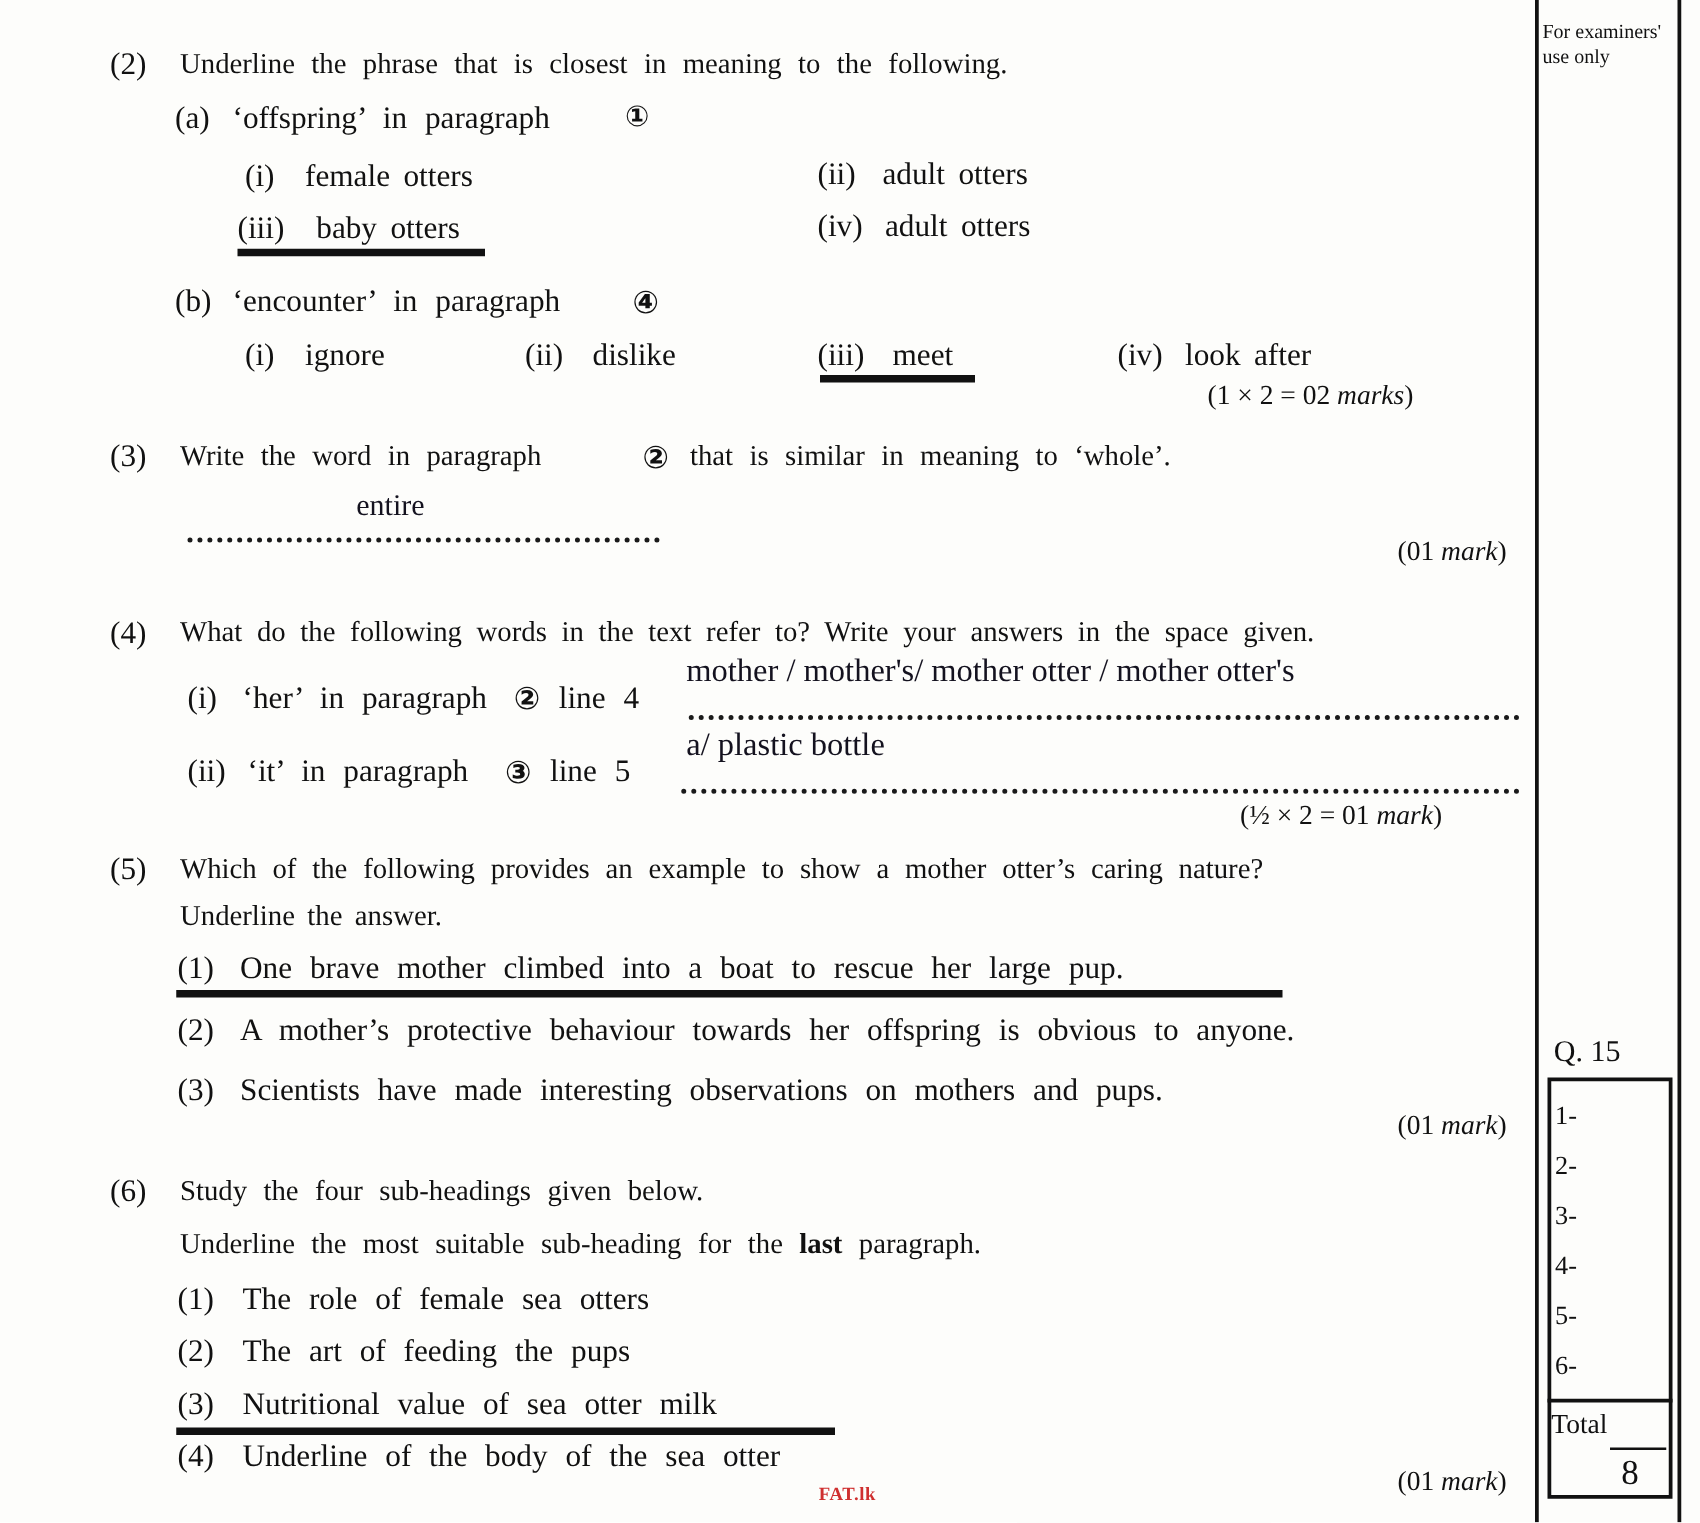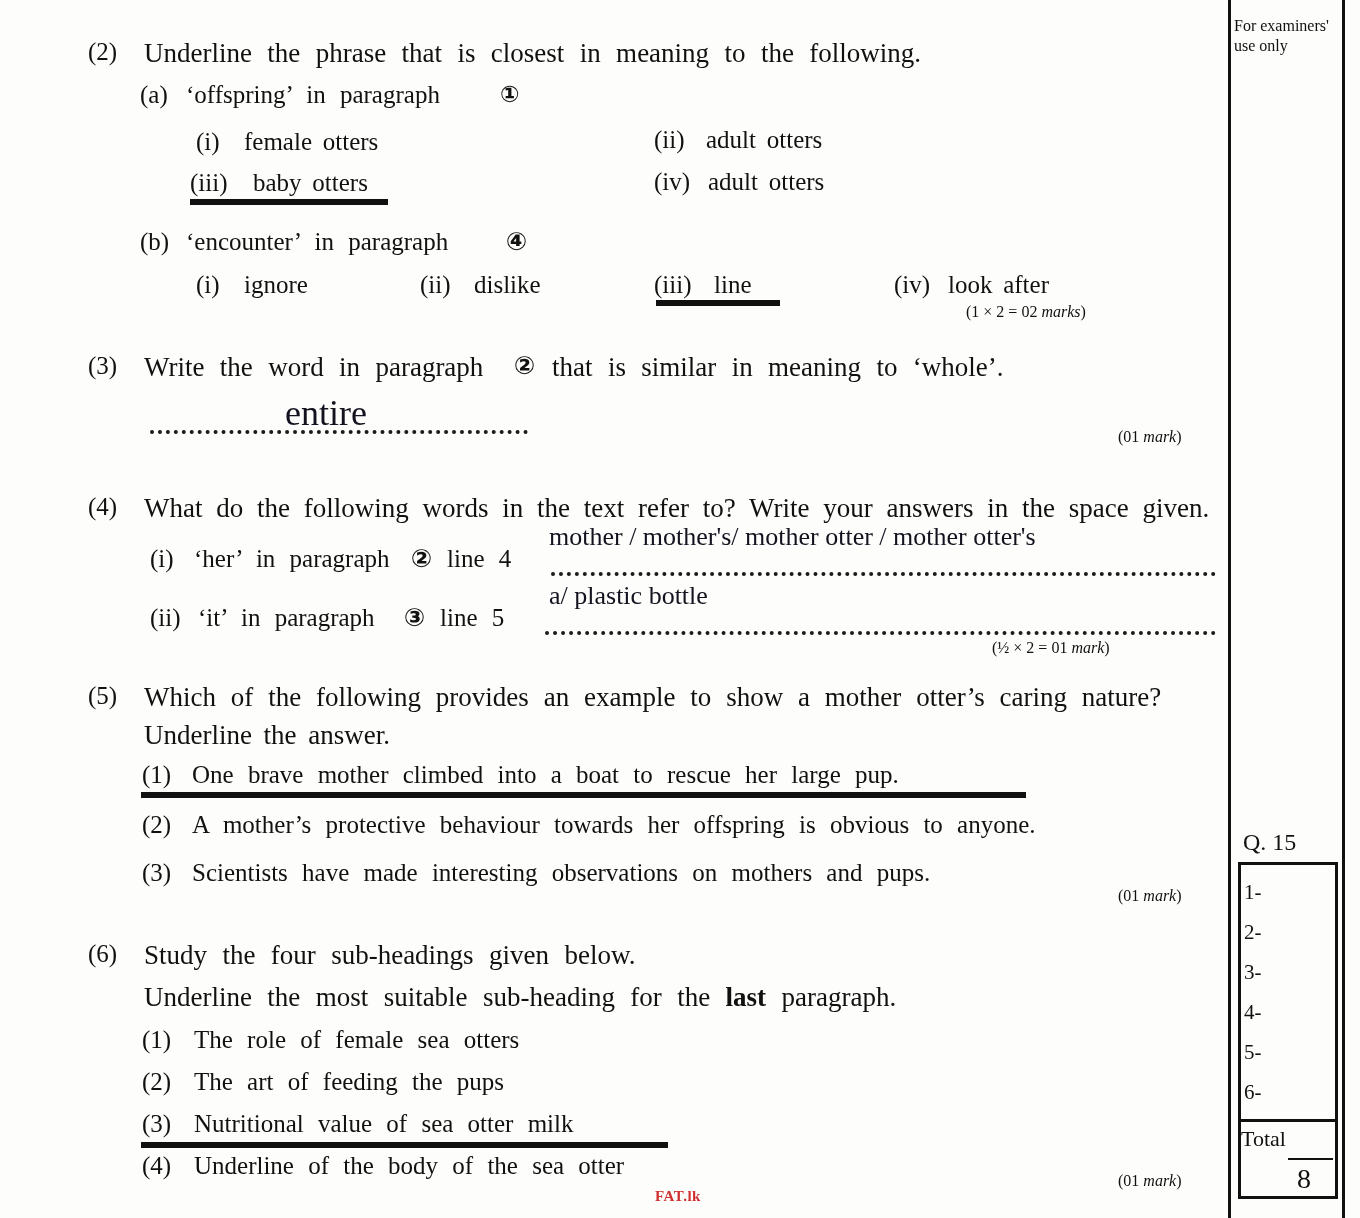--- a/index.html
+++ b/index.html
@@ -59,33 +59,33 @@
     white-space: nowrap;
     font-size: 25px;
     line-height: 1.12;
   }
   .num {
     position: absolute;
     font-size: 25px;
   }
   .justified {
     position: absolute;
-    font-size: 27px;
+    font-size: 23px;
     word-spacing: 0.30em;
     font-family: Liberation Serif, serif;
   }
   .sp {
     word-spacing: 0.32em;
   }
   .sp2 {
     word-spacing: 0.18em;
   }
   .marks {
     position: absolute;
-    font-size: 16px;
+    font-size: 22px;
     white-space: nowrap;
   }
   .marks i {
     font-style: italic;
   }
   .circ {
     font-family: "DejaVu Sans", sans-serif;
     font-size: 23px;
     font-weight: 700;
     vertical-align: -1px;
@@ -115,21 +115,21 @@
   }
   .answer {
     position: absolute;
     font-family: "Liberation Serif", "DejaVu Serif", serif;
     font-size: 26px;
     color: #14121f;
     white-space: nowrap;
     z-index: 6;
   }
   .answer-big {
-    font-size: 36px;
+    font-size: 24px;
   }
 
   
   .ex-frame {
     position: absolute;
     left: 1228px;
     top: -4px;
     width: 117px;
     height: 1222px;
     border-left: 3px solid #111;
@@ -241,21 +241,21 @@
     <div class="line sp" style="left:186px; top:228px;">‘encounter’ in paragraph</div>
     <span class="circ-bold" style="position:absolute; left:506px; top:227px;">④</span>
 
     <div class="num" style="left:196px; top:271px;">(i)</div>
     <div class="line sp2" style="left:244px; top:271px;">ignore</div>
 
     <div class="num" style="left:420px; top:271px;">(ii)</div>
     <div class="line sp2" style="left:474px; top:271px;">dislike</div>
 
     <div class="num" style="left:654px; top:271px;">(iii)</div>
-    <div class="line sp2" style="left:714px; top:271px;">line</div>
+    <div class="line sp2" style="left:714px; top:271px;">meet</div>
     <div class="ul" style="left:656px; top:300px; width:124px;"></div>
 
     <div class="num" style="left:894px; top:271px;">(iv)</div>
     <div class="line sp2" style="left:948px; top:271px;">look after</div>
 
     <div class="marks" style="left:966px; top:303px;"><span>(1 × 2 = 02 </span><i>marks</i><span>)</span></div>
 
     <div class="num" style="left:88px; top:352px;">(3)</div>
     <div class="justified sp" style="left:144px; top:352px;">Write the word in paragraph</div>
     <span class="circ-bold" style="position:absolute; left:514px; top:351px;">②</span>

